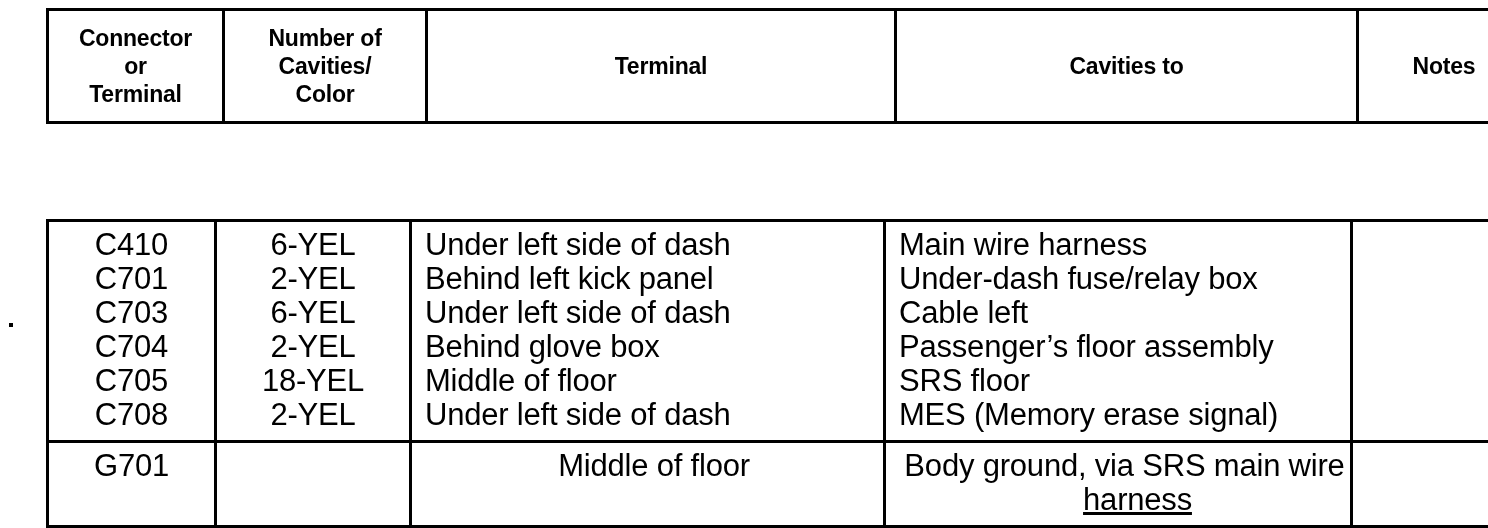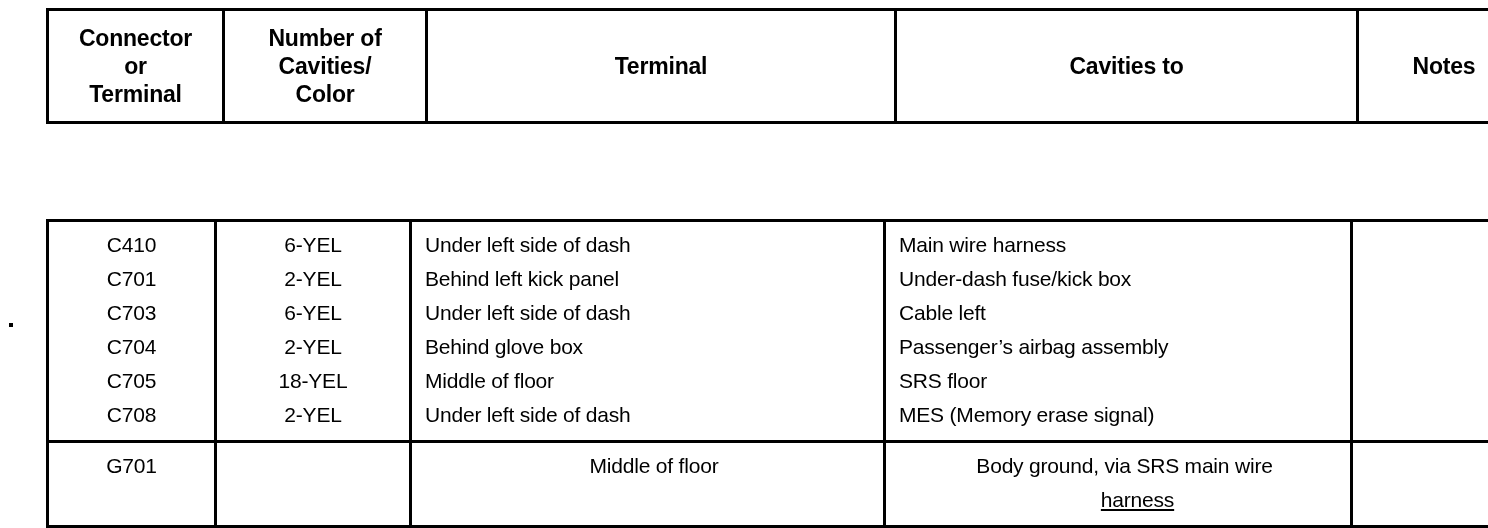--- a/index.html
+++ b/index.html
@@ -56,21 +56,21 @@
   .hdr-multiline { white-space: pre-line; }
 
   
   #data-table {
     left: 46px;
     top: 219px;
     width: 1428px;
     height: 300px;
   }
   #data-table td {
-    font-size: 21px;
+    font-size: 31px;
     line-height: 34px;
     letter-spacing: -0.2px;
     padding: 6px 0 8px 0;
   }
   .cell-center {
     text-align: center;
   }
   .cell-left {
     text-align: left;
     padding-left: 13px !important;
@@ -152,23 +152,23 @@
           <span class="stack-line">Under left side of dash</span>
           <span class="stack-line">Behind left kick panel</span>
           <span class="stack-line">Under left side of dash</span>
           <span class="stack-line">Behind glove box</span>
           <span class="stack-line">Middle of floor</span>
           <span class="stack-line">Under left side of dash</span>
         </td>
 
         <td style="width:451px" class="cell-left">
           <span class="stack-line">Main wire harness</span>
-          <span class="stack-line">Under-dash fuse/kick box</span>
+          <span class="stack-line">Under-dash fuse/relay box</span>
           <span class="stack-line">Cable left</span>
-          <span class="stack-line">Passenger’s airbag assembly</span>
+          <span class="stack-line">Passenger’s floor assembly</span>
           <span class="stack-line">SRS floor</span>
           <span class="stack-line">MES (Memory erase signal)</span>
         </td>
 
         <td style="width:162px" class="cell-left">
           <span class="stack-line"></span>
           <span class="stack-line"></span>
           <span class="stack-line"></span>
           <span class="stack-line"></span>
           <span class="stack-line"></span>

